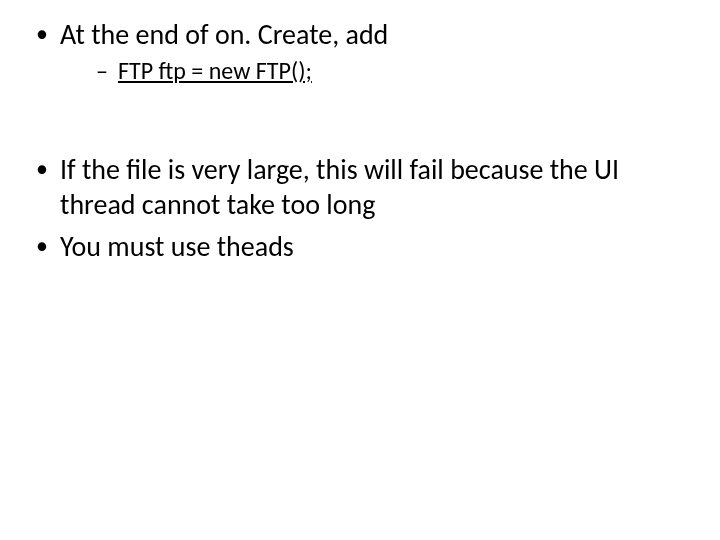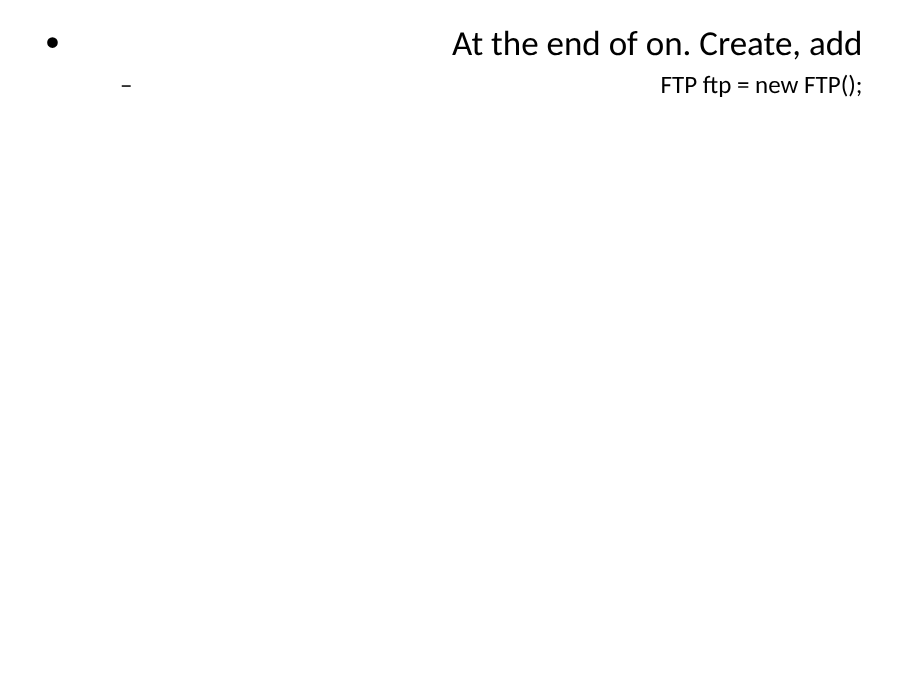--- a/index.html
+++ b/index.html
@@ -29,35 +29,35 @@
     list-style: none;
     margin: 0;
     padding: 0;
     font-size: 28px;
     line-height: 1.22;
   }
   ul.body > li.l1 {
     position: relative;
     padding-left: 30px;
     margin: 0 0 8px 0;
-    text-align: right;
   }
   ul.body > li.l1::before {
     content: "•";
     position: absolute;
     left: 6px;
     top: 0;
     font-size: 24px;
     line-height: 1.3;
   }
   ul.sub {
     list-style: none;
     margin: 4px 0 0 0;
     padding: 0 0 0 36px;
-    font-size: 20px;
+    font-size: 24px;
+    text-decoration: underline;
   }
   ul.sub > li.l2 {
     position: relative;
     padding-left: 22px;
     margin: 0 0 4px 0;
   }
   ul.sub > li.l2::before {
     content: "–";
     position: absolute;
     left: 0;
@@ -83,14 +83,20 @@
           <span>FTP ftp = new FTP();</span>
         </li>
       </ul>
     </li>
 
     <li class="spacer"></li>
 
 
     <li class="spacer"></li>
 
+    <li class="l1">
+      <span>If the file is very large, this will fail because the UI thread cannot take too long</span>
+    </li>
+    <li class="l1">
+      <span>You must use theads</span>
+    </li>
   </ul>
 </div>
 
 </body></html>

